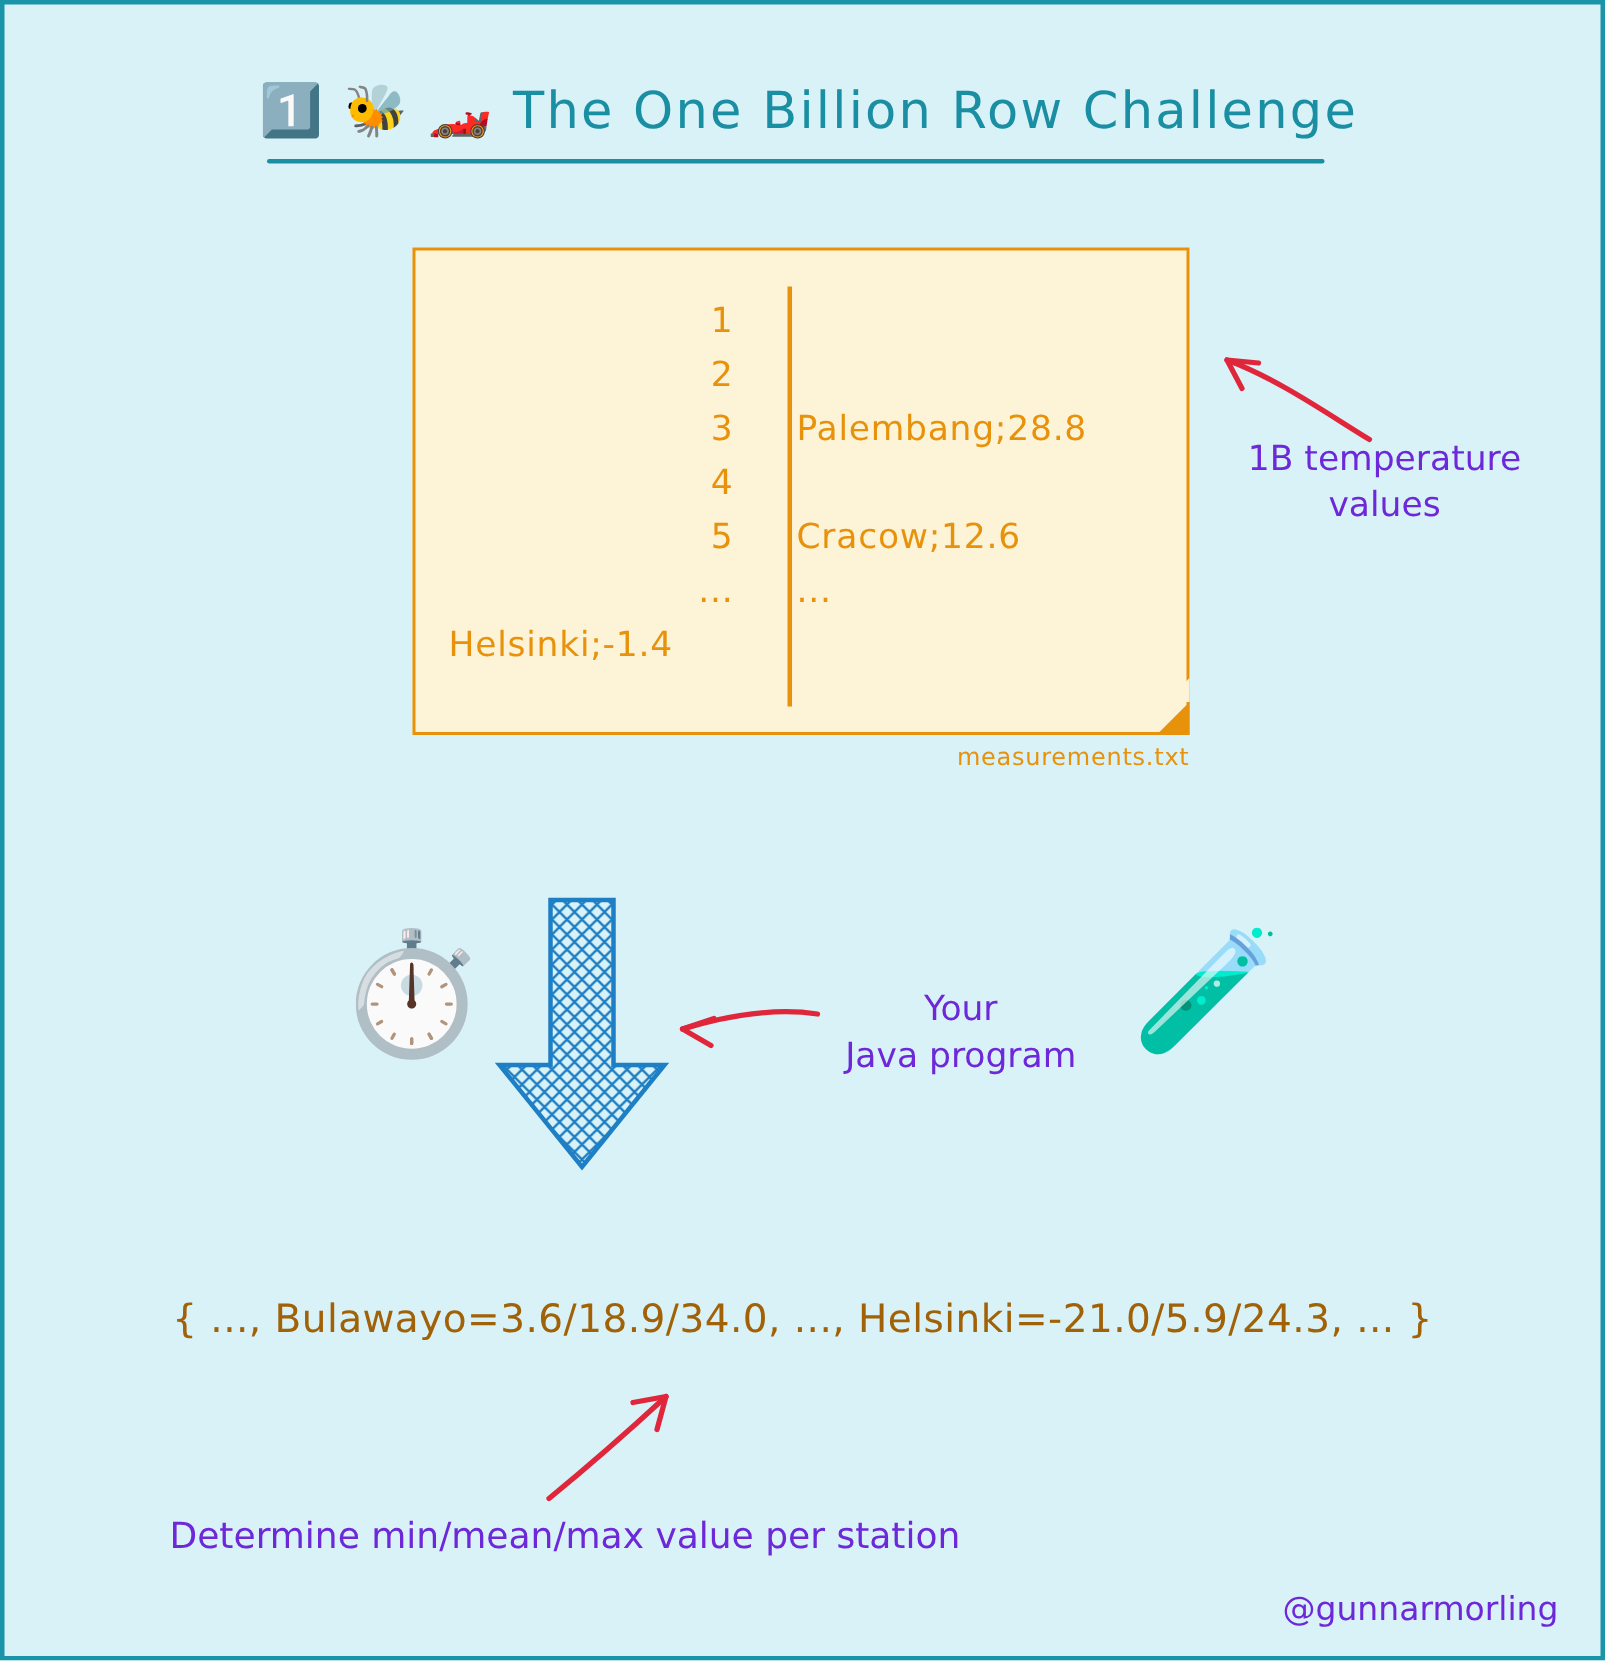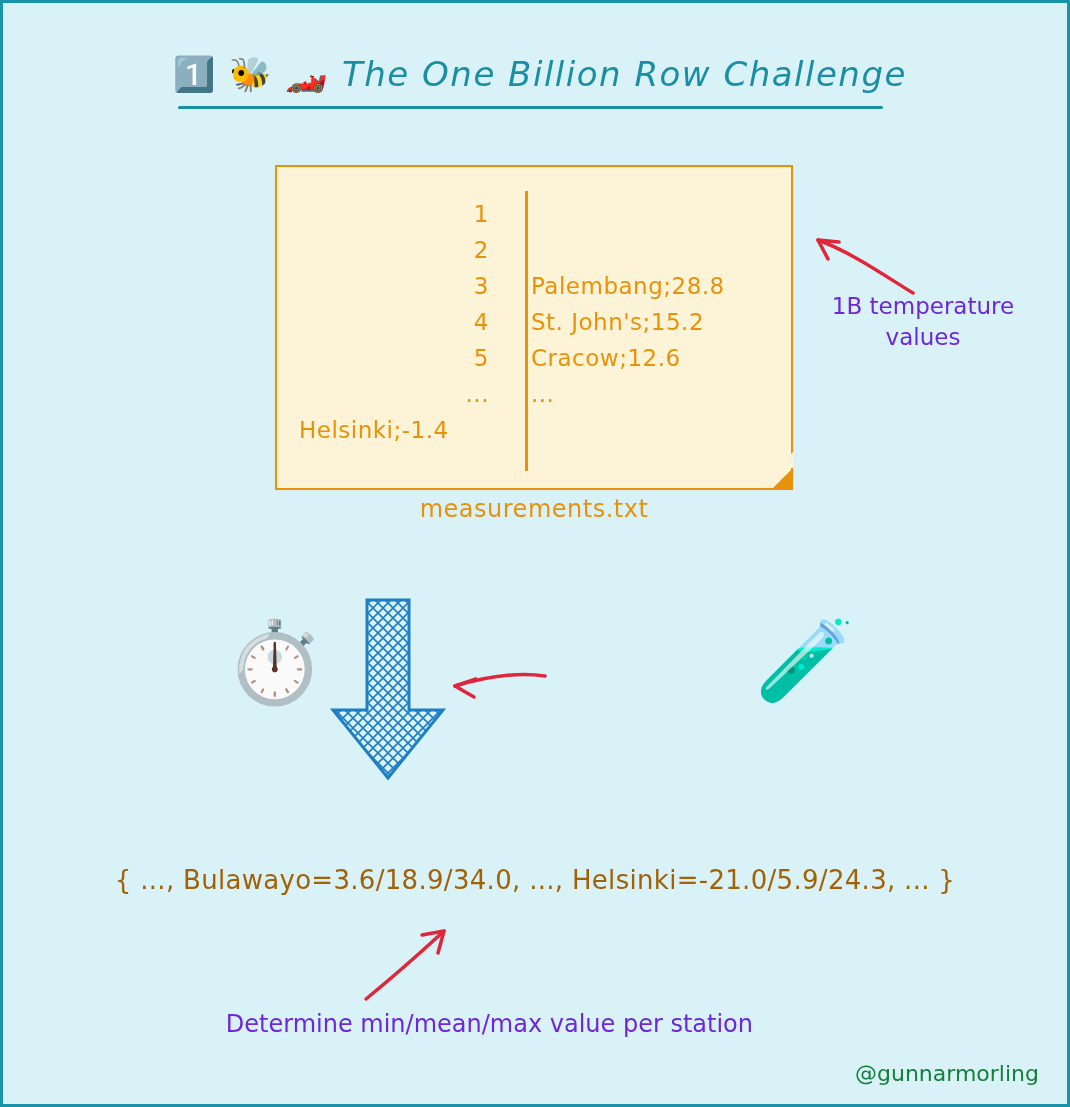--- a/index.html
+++ b/index.html
@@ -34,21 +34,20 @@
   .title-emoji {
     font-size: 34px;
     line-height: 1;
   }
   #title-text {
     font-family: "DejaVu Sans", sans-serif;
     font-size: 34px;
     color: #1a8fa3;
     letter-spacing: 1.5px;
     white-space: nowrap;
-    font-style: italic;
   }
   #title-underline {
     position: absolute;
     left: 175px;
     top: 103px;
     width: 705px;
     height: 3px;
     background: #1a8fa3;
     border-radius: 2px;
   }
@@ -115,38 +114,38 @@
     top: 24px;
     width: 2.5px;
     height: 280px;
     background: #e8920b;
   }
   #file-name {
     position: absolute;
     left: 272px;
     top: 492px;
     width: 518px;
-    text-align: center;
+    text-align: right;
     color: #e8920b;
-    font-size: 24px;
+    font-size: 16px;
     letter-spacing: 0.5px;
   }
 
   
   .annot {
     position: absolute;
     color: #6d28d9;
     font-size: 23px;
     line-height: 1.35;
     text-align: center;
     white-space: pre-line;
   }
   #annot-1b { left: 800px; top: 288px; width: 240px; }
   #annot-java { left: 530px; top: 655px; width: 215px; text-align: center; }
-  #annot-determine { left: 110px; top: 1005px; width: 640px; text-align: right; font-size: 24px; }
+  #annot-determine { left: 110px; top: 1005px; width: 640px; text-align: left; font-size: 24px; }
 
   svg.deco { position: absolute; overflow: visible; }
 
   
   #stopwatch {
     position: absolute;
     left: 222px;
     top: 620px;
     font-size: 80px;
     line-height: 1;
@@ -169,21 +168,21 @@
     font-size: 26px;
     color: #a16207;
     letter-spacing: 0.3px;
   }
 
   
   #handle {
     position: absolute;
     right: 28px;
     bottom: 18px;
-    color: #15803d;
+    color: #6d28d9;
     font-size: 22px;
   }
 </style>
 </head>
 <body>
 
 <div id="page">
 
   <div id="title-row">
     <span class="title-emoji">1️⃣</span>
@@ -201,21 +200,20 @@
       </div>
       <div class="row">
         <span class="num">2</span>
       </div>
       <div class="row">
         <span class="num">3</span>
         <span class="val">Palembang;28.8</span>
       </div>
       <div class="row">
         <span class="num">4</span>
-        <span class="val">St. John's;15.2</span>
       </div>
       <div class="row">
         <span class="num">5</span>
         <span class="val">Cracow;12.6</span>
       </div>
       <div class="row">
         <span class="num">...</span>
         <span class="val">...</span>
       </div>
       <div class="row">
@@ -240,20 +238,22 @@
       <pattern id="hatch" width="10" height="10" patternUnits="userSpaceOnUse">
         <path d="M0 0 L10 10 M10 0 L0 10" stroke="#1f7fc4" stroke-width="1.6"></path>
       </pattern>
     </defs>
     <path d="M44 2 L86 2 L86 112 L120 112 L65 180 L10 112 L44 112 Z" fill="url(#hatch)" stroke="#1f7fc4" stroke-width="3"></path>
   </svg>
 
   <div id="stopwatch">⏱️</div>
   <div id="testtube">🧪</div>
 
+  <div id="annot-java" class="annot">Your
+Java program</div>
   <svg class="deco" style="left:440px; top:655px; width:110px; height:60px;" viewBox="0 0 110 60">
     <path d="M102 18 C 75 14, 45 18, 12 28" stroke="#e0263a" stroke-width="3.5" fill="none" stroke-linecap="round"></path>
     <path d="M12 28 L 33 21 M12 28 L 31 39" stroke="#e0263a" stroke-width="3.5" fill="none" stroke-linecap="round"></path>
   </svg>
 
   <div id="result-line">{ ..., Bulawayo=3.6/18.9/34.0, ..., Helsinki=-21.0/5.9/24.3, ... }</div>
 
   <svg class="deco" style="left:345px; top:920px; width:120px; height:80px;" viewBox="0 0 120 80">
     <path d="M18 76 C 40 58, 70 32, 96 8" stroke="#e0263a" stroke-width="3.5" fill="none" stroke-linecap="round"></path>
     <path d="M96 8 L 74 12 M96 8 L 90 30" stroke="#e0263a" stroke-width="3.5" fill="none" stroke-linecap="round"></path>

